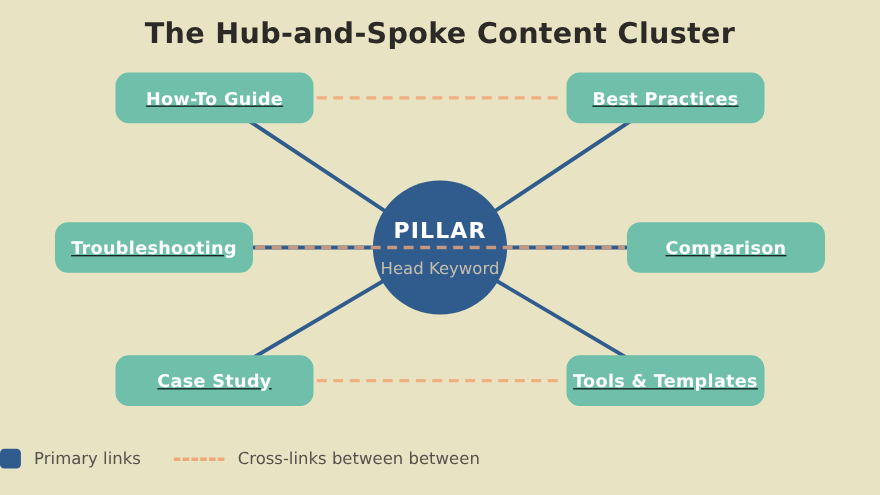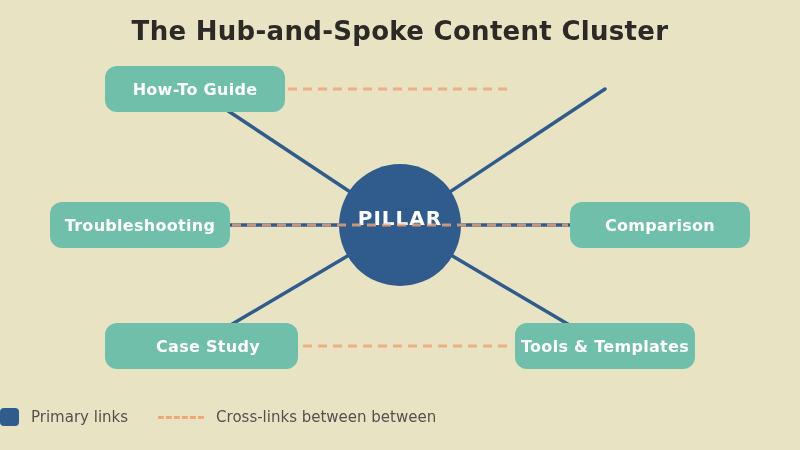--- a/index.html
+++ b/index.html
@@ -29,32 +29,33 @@
   .primary-line { stroke: #305c8d; stroke-width: 3.5; stroke-linecap: round; }
   .cross-line   { stroke: #f0a878; stroke-width: 3; stroke-dasharray: 9 6; opacity: 0.85; }
   .cross-line-over { stroke: #f0a878; stroke-width: 3; stroke-dasharray: 9 6; opacity: 0.78; }
   .node {
     position: absolute;
     width: 180px; height: 46px;
     background: #6fbfab;
     border-radius: 12px;
     display: flex; align-items: center; justify-content: center;
     z-index: 2;
+    text-decoration: underline;
   }
   .node span {
     color: #ffffff;
     font-size: 16px;
     font-weight: bold;
     letter-spacing: 0.3px;
   }
   .node-howto      { left: 105px; top: 66px; }
   .node-best       { left: 515px; top: 66px; }
   .node-trouble    { left: 50px;  top: 202px; }
   .node-comparison { left: 570px; top: 202px; }
-  .node-case       { left: 105px; top: 323px; padding-left: 13px; }
+  .node-case       { left: 105px; top: 323px; }
   .node-tools      { left: 515px; top: 323px; }
   .hub {
     position: absolute;
     left: 339px; top: 164px;
     width: 122px; height: 122px;
     border-radius: 50%;
     background: #305c8d;
     display: flex; flex-direction: column;
     align-items: center; justify-content: center;
     z-index: 2;
@@ -106,35 +107,39 @@
     <line class="primary-line" x1="570" y1="225" x2="400" y2="225"></line>
     <line class="primary-line" x1="195" y1="346" x2="400" y2="225"></line>
     <line class="primary-line" x1="605" y1="346" x2="400" y2="225"></line>
     <line class="cross-line" x1="288" y1="89" x2="512" y2="89"></line>
     <line class="cross-line" x1="288" y1="346" x2="512" y2="346"></line>
   </svg>
 
   <div class="node node-howto">
     <span>How-To Guide</span>
   </div>
+  <div class="node node-best">
+    <span>Best Practices</span>
+  </div>
   <div class="node node-trouble">
     <span>Troubleshooting</span>
   </div>
   <div class="node node-comparison">
     <span>Comparison</span>
   </div>
   <div class="node node-case">
     <span>Case Study</span>
   </div>
   <div class="node node-tools">
     <span>Tools &amp; Templates</span>
   </div>
 
   <div class="hub">
     <div class="hub-title">PILLAR</div>
+    <div class="hub-subtitle">Head Keyword</div>
   </div>
 
   <svg class="lines-over" width="800" height="450" viewBox="0 0 800 450">
     <line class="cross-line-over" x1="232" y1="225" x2="568" y2="225"></line>
   </svg>
 
   <div class="legend">
     <div class="legend-swatch"></div>
     <div class="legend-label">Primary links</div>
     <div class="legend-dash"></div>

